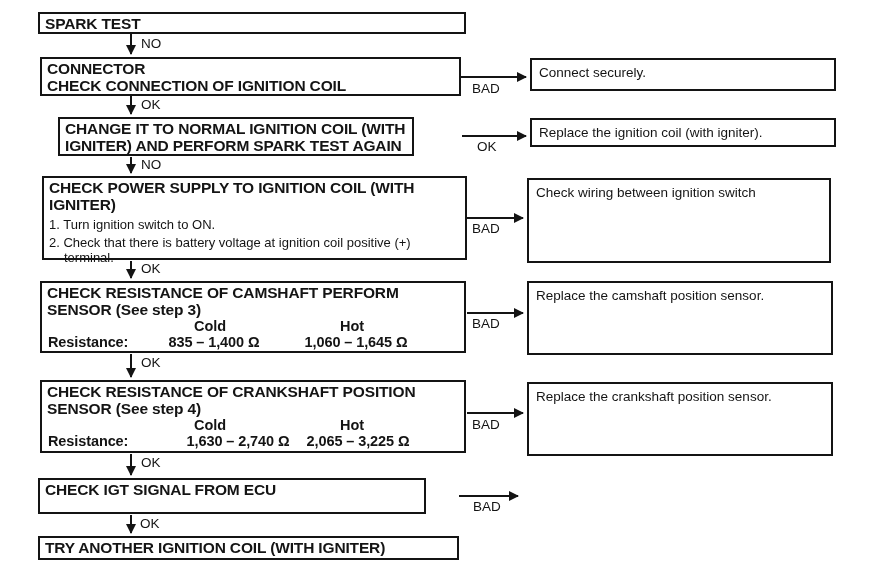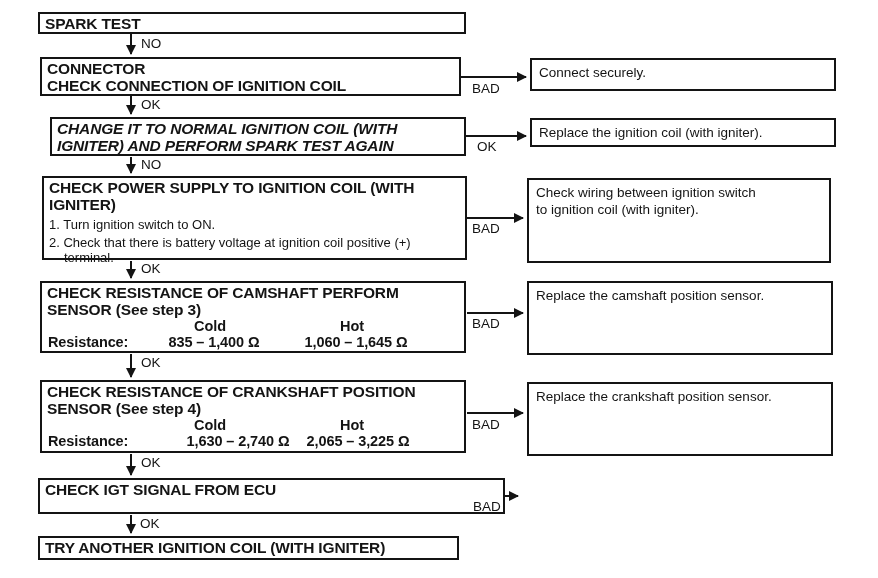--- a/index.html
+++ b/index.html
@@ -61,21 +61,21 @@
       </div>
   </div>
 
   <div class="node" style="left:40px; top:57px; width:421px; height:39px;">
     <div class="ttl">
       <div>CONNECTOR</div>
       <div>CHECK CONNECTION OF IGNITION COIL</div>
     </div>
   </div>
 
-  <div class="node" style="left:50px; top:117px; width:416px; height:39px;font-style:italic;">
+  <div class="node" style="left:58px; top:117px; width:356px; height:39px;">
     <div class="ttl">
       <div>CHANGE IT TO NORMAL IGNITION COIL (WITH</div>
       <div>IGNITER) AND PERFORM SPARK TEST AGAIN</div>
     </div>
   </div>
 
   <div class="node" style="left:42px; top:176px; width:425px; height:84px;">
     <div class="ttl">
       <div>CHECK POWER SUPPLY TO IGNITION COIL (WITH</div>
       <div>IGNITER)</div>
@@ -108,21 +108,21 @@
       <div>CHECK RESISTANCE OF CRANKSHAFT POSITION</div>
       <div>SENSOR (See step 4)</div>
     </div>
     <div class="tbl-h" style="left:168px;">Cold</div>
     <div class="tbl-h" style="left:310px;">Hot</div>
     <div class="tbl-v" style="left:6px;">Resistance:</div>
     <div class="tbl-v tbl-vc" style="left:160px;margin-left:36px;">1,630 – 2,740 Ω</div>
     <div class="tbl-v tbl-vc" style="left:316px;">2,065 – 3,225 Ω</div>
   </div>
 
-  <div class="node" style="left:38px; top:478px; width:467px; height:36px;">
+  <div class="node" style="left:38px; top:478px; width:388px; height:36px;">
     <div class="ttl">
       <div>CHECK IGT SIGNAL FROM ECU</div>
     </div>
   </div>
 
   <div class="node" style="left:38px; top:536px; width:421px; height:24px;">
     <div class="ttl">
         <div>TRY ANOTHER IGNITION COIL (WITH IGNITER)</div>
       </div>
   </div>
@@ -130,21 +130,20 @@
   <div class="node result-node" style="left:530px; top:58px; width:306px; height:33px;">
     <div>Connect securely.</div>
   </div>
 
   <div class="node result-node" style="left:530px; top:118px; width:306px; height:29px;">
     <div>Replace the ignition coil (with igniter).</div>
   </div>
 
   <div class="node result-node" style="left:527px; top:178px; width:304px; height:85px;">
     <div>Check wiring between ignition switch</div>
-    <div>to ignition coil (with igniter).</div>
   </div>
 
   <div class="node result-node" style="left:527px; top:281px; width:306px; height:74px;">
     <div>Replace the camshaft position sensor.</div>
   </div>
 
   <div class="node result-node" style="left:527px; top:382px; width:306px; height:74px;">
     <div>Replace the crankshaft position sensor.</div>
   </div>
 

